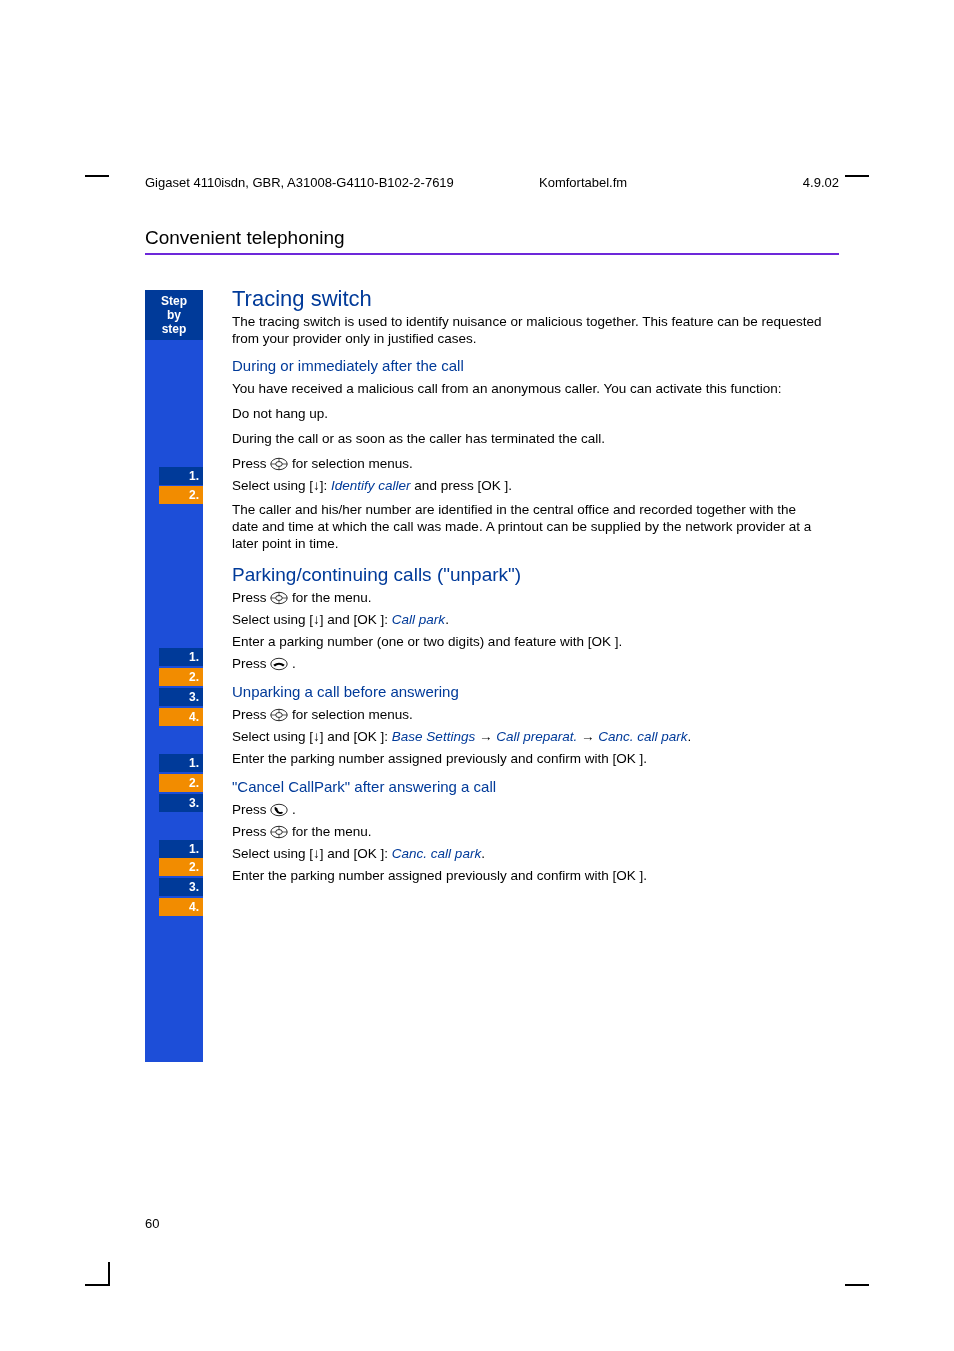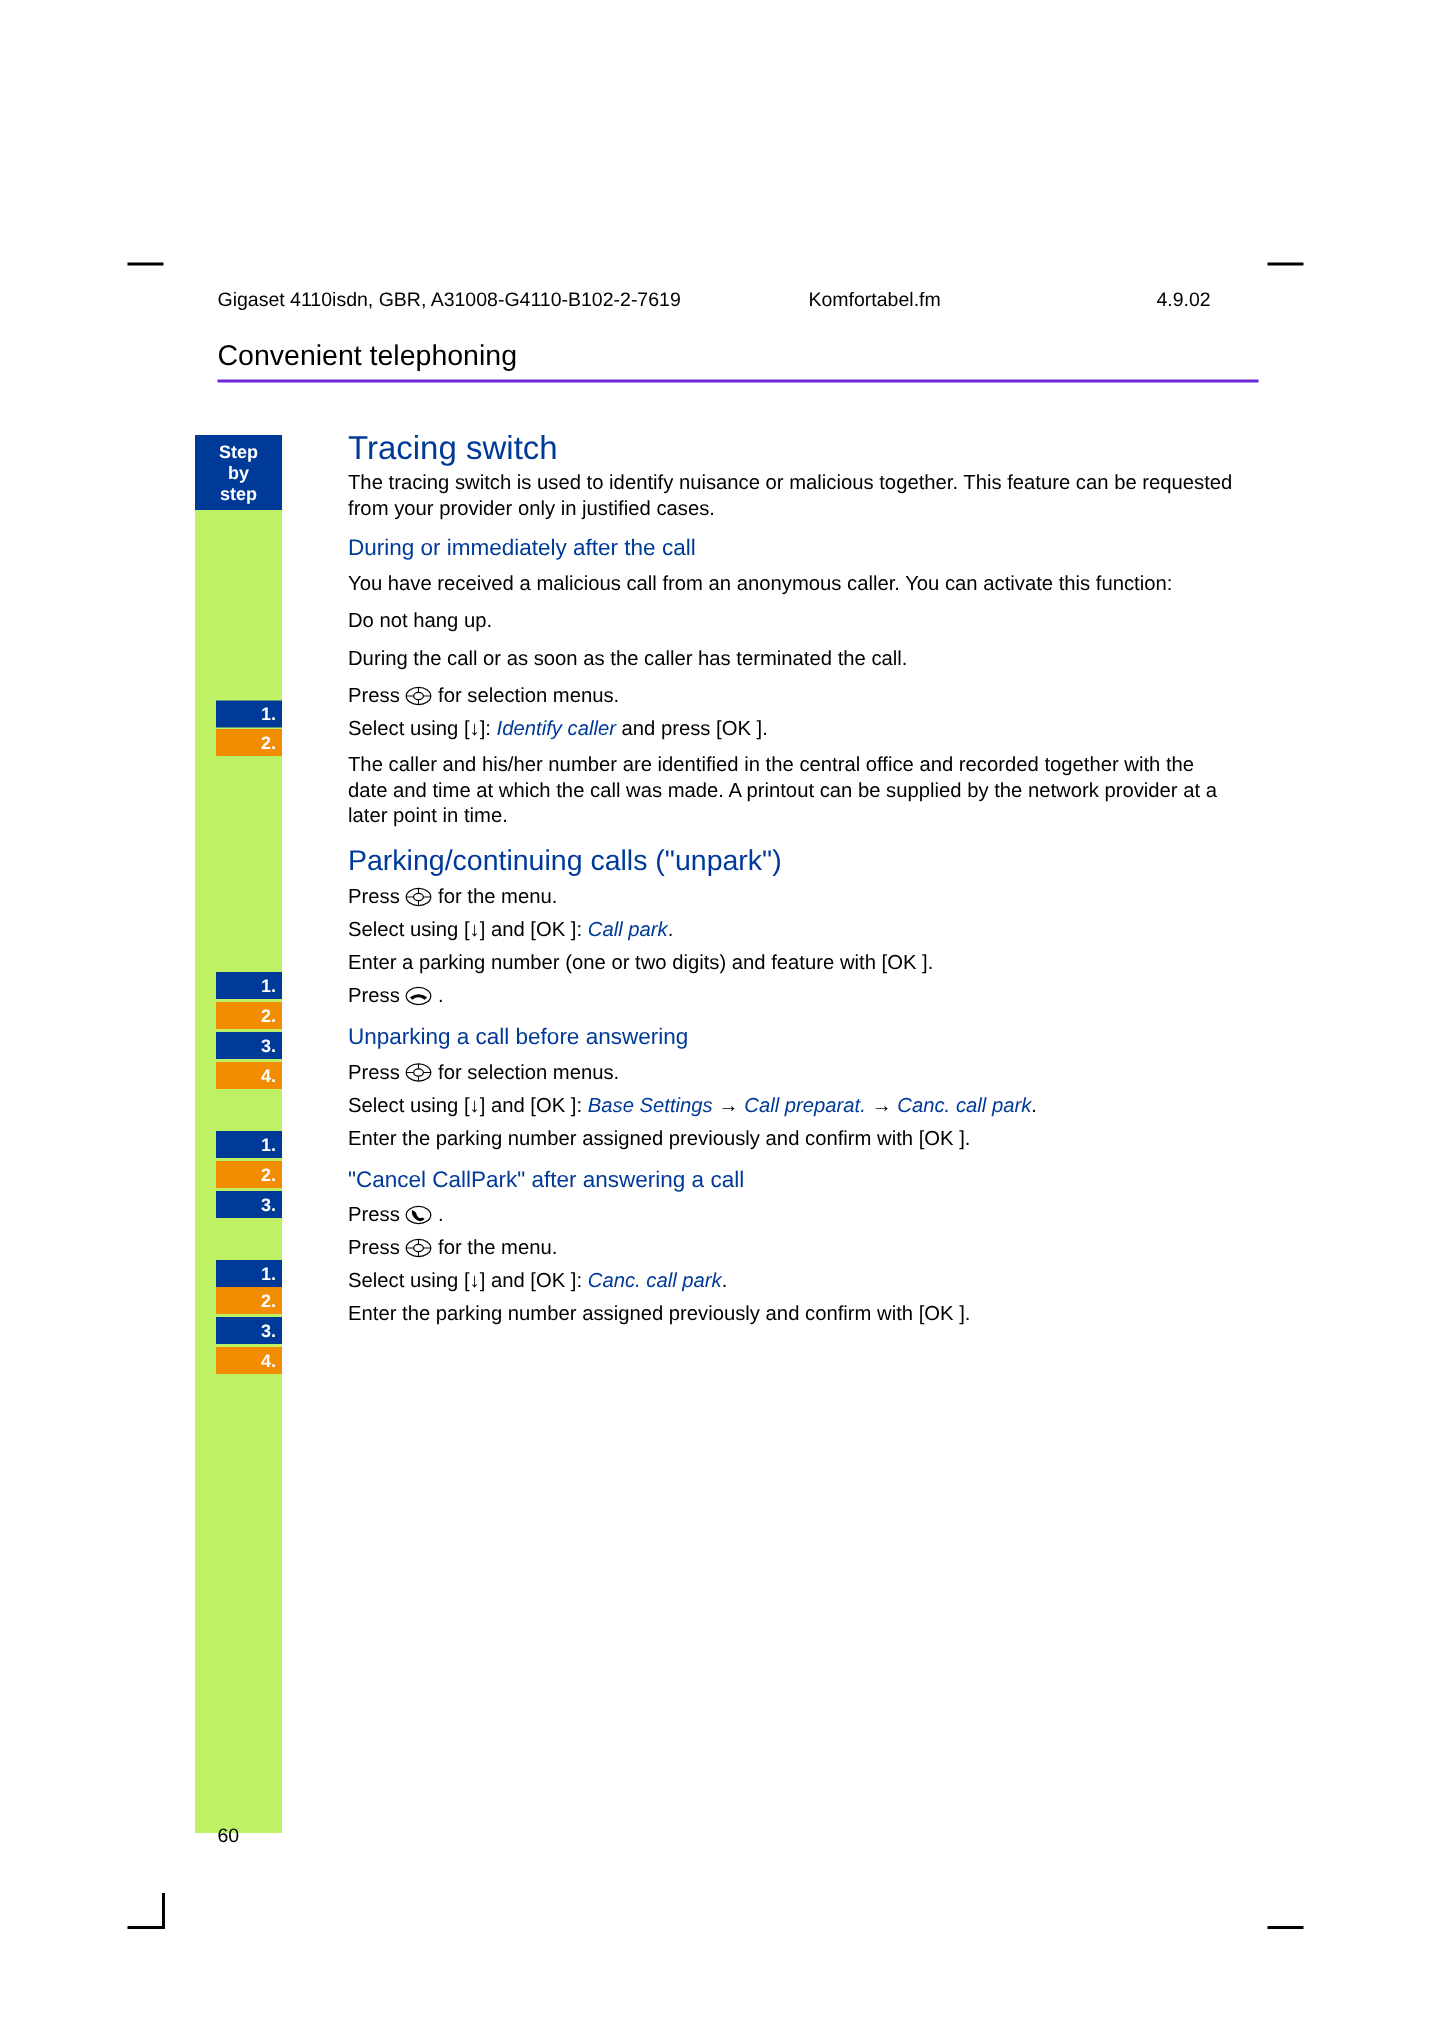--- a/index.html
+++ b/index.html
@@ -12,49 +12,49 @@
     }
     .crop-mark { position: absolute; background: #000; }
     .crop-tl-h { top: 175px; left: 85px; width: 24px; height: 2px; }
     .crop-tr-h { top: 175px; right: 85px; width: 24px; height: 2px; }
     .crop-bl-h { bottom: 65px; left: 85px; width: 24px; height: 2px; }
     .crop-bl-v { bottom: 65px; left: 108px; width: 2px; height: 24px; }
     .crop-br-h { bottom: 65px; right: 85px; width: 24px; height: 2px; }
 
     .header {
       position: absolute;
-      top: 192px;
+      top: 175px;
       left: 145px;
       right: 115px;
       display: flex;
       font-size: 13px;
       color: #000;
     }
     .header-left { flex: 1; }
     .header-mid { width: 200px; }
-    .header-right { width: 100px; text-align: center; }
+    .header-right { width: 100px; text-align: right; }
 
     .section-title {
       position: absolute;
       top: 227px;
       left: 145px;
       right: 115px;
       border-bottom: 2px solid #6d28d9;
       padding-bottom: 4px;
       font-size: 19px;
       font-weight: normal;
     }
 
     .sidebar {
       position: absolute;
       top: 290px;
-      left: 130px;
+      left: 145px;
       width: 58px;
-      height: 932px;
-      background: #bef264;
+      height: 772px;
+      background: #1d4ed8;
     }
     .step-badge {
       position: absolute;
       top: 0;
       left: 0;
       width: 58px;
       background: #003a99;
       color: #fff;
       text-align: center;
       font-size: 12px;

